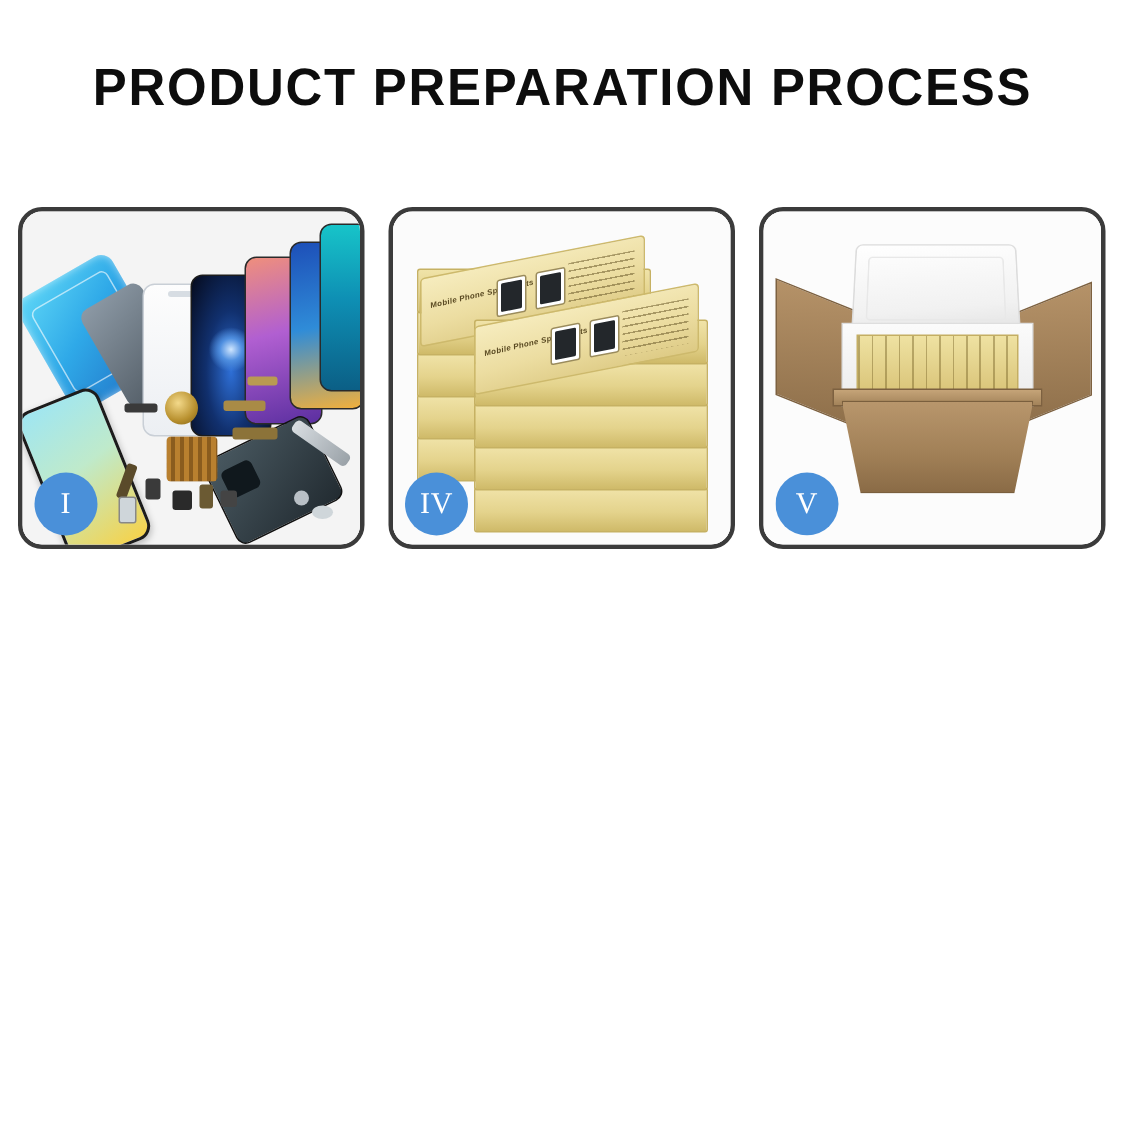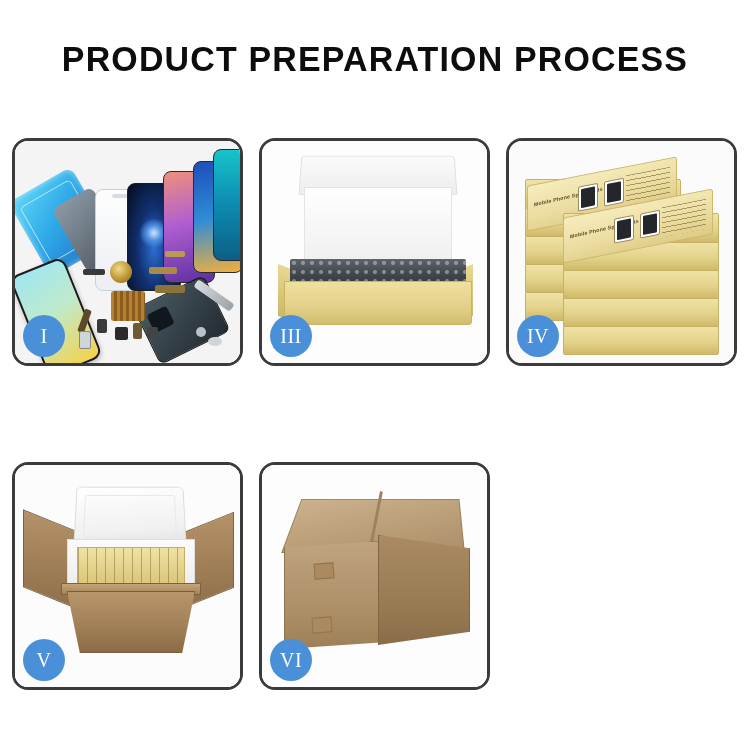--- a/index.html
+++ b/index.html
@@ -435,32 +435,20 @@
         <div class="bit b8"></div>
         <div class="bit b9"></div>
         <div class="bit b10"></div>
         <div class="bit b11"></div>
         <div class="bit b12"></div>
       </div>
       <div class="badge">I</div>
     </div>
 
 
-    <div class="panel">
-      <div class="panel-photo">
-        <div class="p3-bg"></div>
-        <div class="p3-lid"></div>
-        <div class="p3-foamback"></div>
-        <div class="p3-boxleft"></div>
-        <div class="p3-boxright"></div>
-        <div class="p3-tray"></div>
-        <div class="p3-boxfront"></div>
-      </div>
-      <div class="badge">III</div>
-    </div>
 
     <div class="panel">
       <div class="panel-photo">
         <div class="p4-bg"></div>
         <div class="stack">
           <div class="sbox bk s5"></div>
           <div class="sbox bk s4"></div>
           <div class="sbox bk s3"></div>
           <div class="sbox bk s2"></div>
           <div class="sbox bk s1"></div>
@@ -493,27 +481,15 @@
         <div class="p5-flapR"></div>
         <div class="p5-foamlid"></div>
         <div class="p5-foambody"></div>
         <div class="p5-inner"></div>
         <div class="p5-rim"></div>
         <div class="p5-front"></div>
       </div>
       <div class="badge">V</div>
     </div>
 
-    <div class="panel">
-      <div class="panel-photo">
-        <div class="p6-bg"></div>
-        <div class="p6-top"></div>
-        <div class="p6-seam"></div>
-        <div class="p6-left"></div>
-        <div class="p6-right"></div>
-        <div class="p6-tape a"></div>
-        <div class="p6-tape b"></div>
-      </div>
-      <div class="badge">VI</div>
-    </div>
 
   </div>
 </div>
 
 </body></html>

